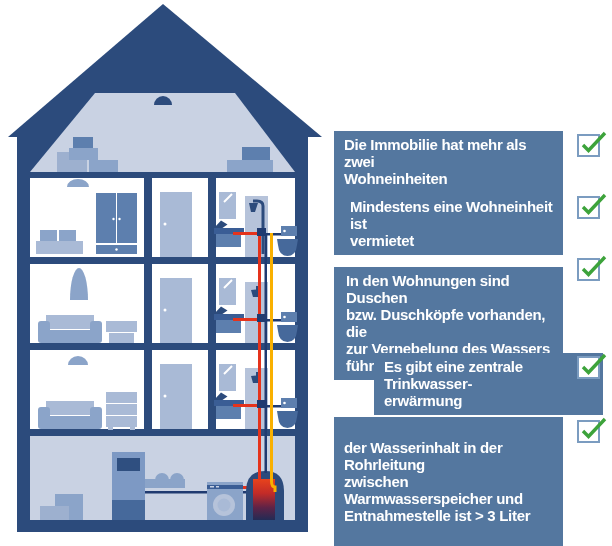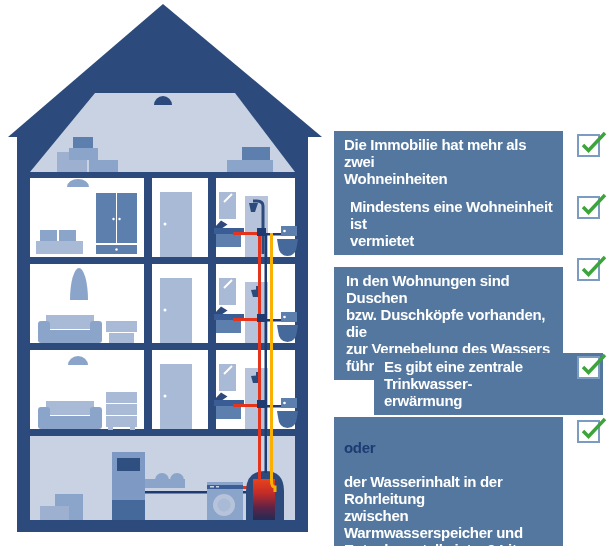--- a/index.html
+++ b/index.html
@@ -235,21 +235,20 @@
 erwärmung</div>
       <div class="checkbox" style="top:356px;">
         <svg width="30" height="26" viewBox="0 0 30 26">
           <path d="M5,14 L10.5,19.5 L27,2" fill="none" stroke="var(--check_green,#3da33b)" stroke-width="3.4"></path>
         </svg>
       </div>
     </div>
 
     <div class="checklist-item">
       <div class="bubble" style="top:417px;">
-        <span class="connector">oder</span>
         <span class="part">der Wasserinhalt in der Rohrleitung
 zwischen Warmwasserspeicher und
 Entnahmestelle ist &gt; 3 Liter</span>
       </div>
       <div class="checkbox" style="top:420px;">
         <svg width="30" height="26" viewBox="0 0 30 26">
           <path d="M5,14 L10.5,19.5 L27,2" fill="none" stroke="var(--check_green,#3da33b)" stroke-width="3.4"></path>
         </svg>
       </div>
     </div>

